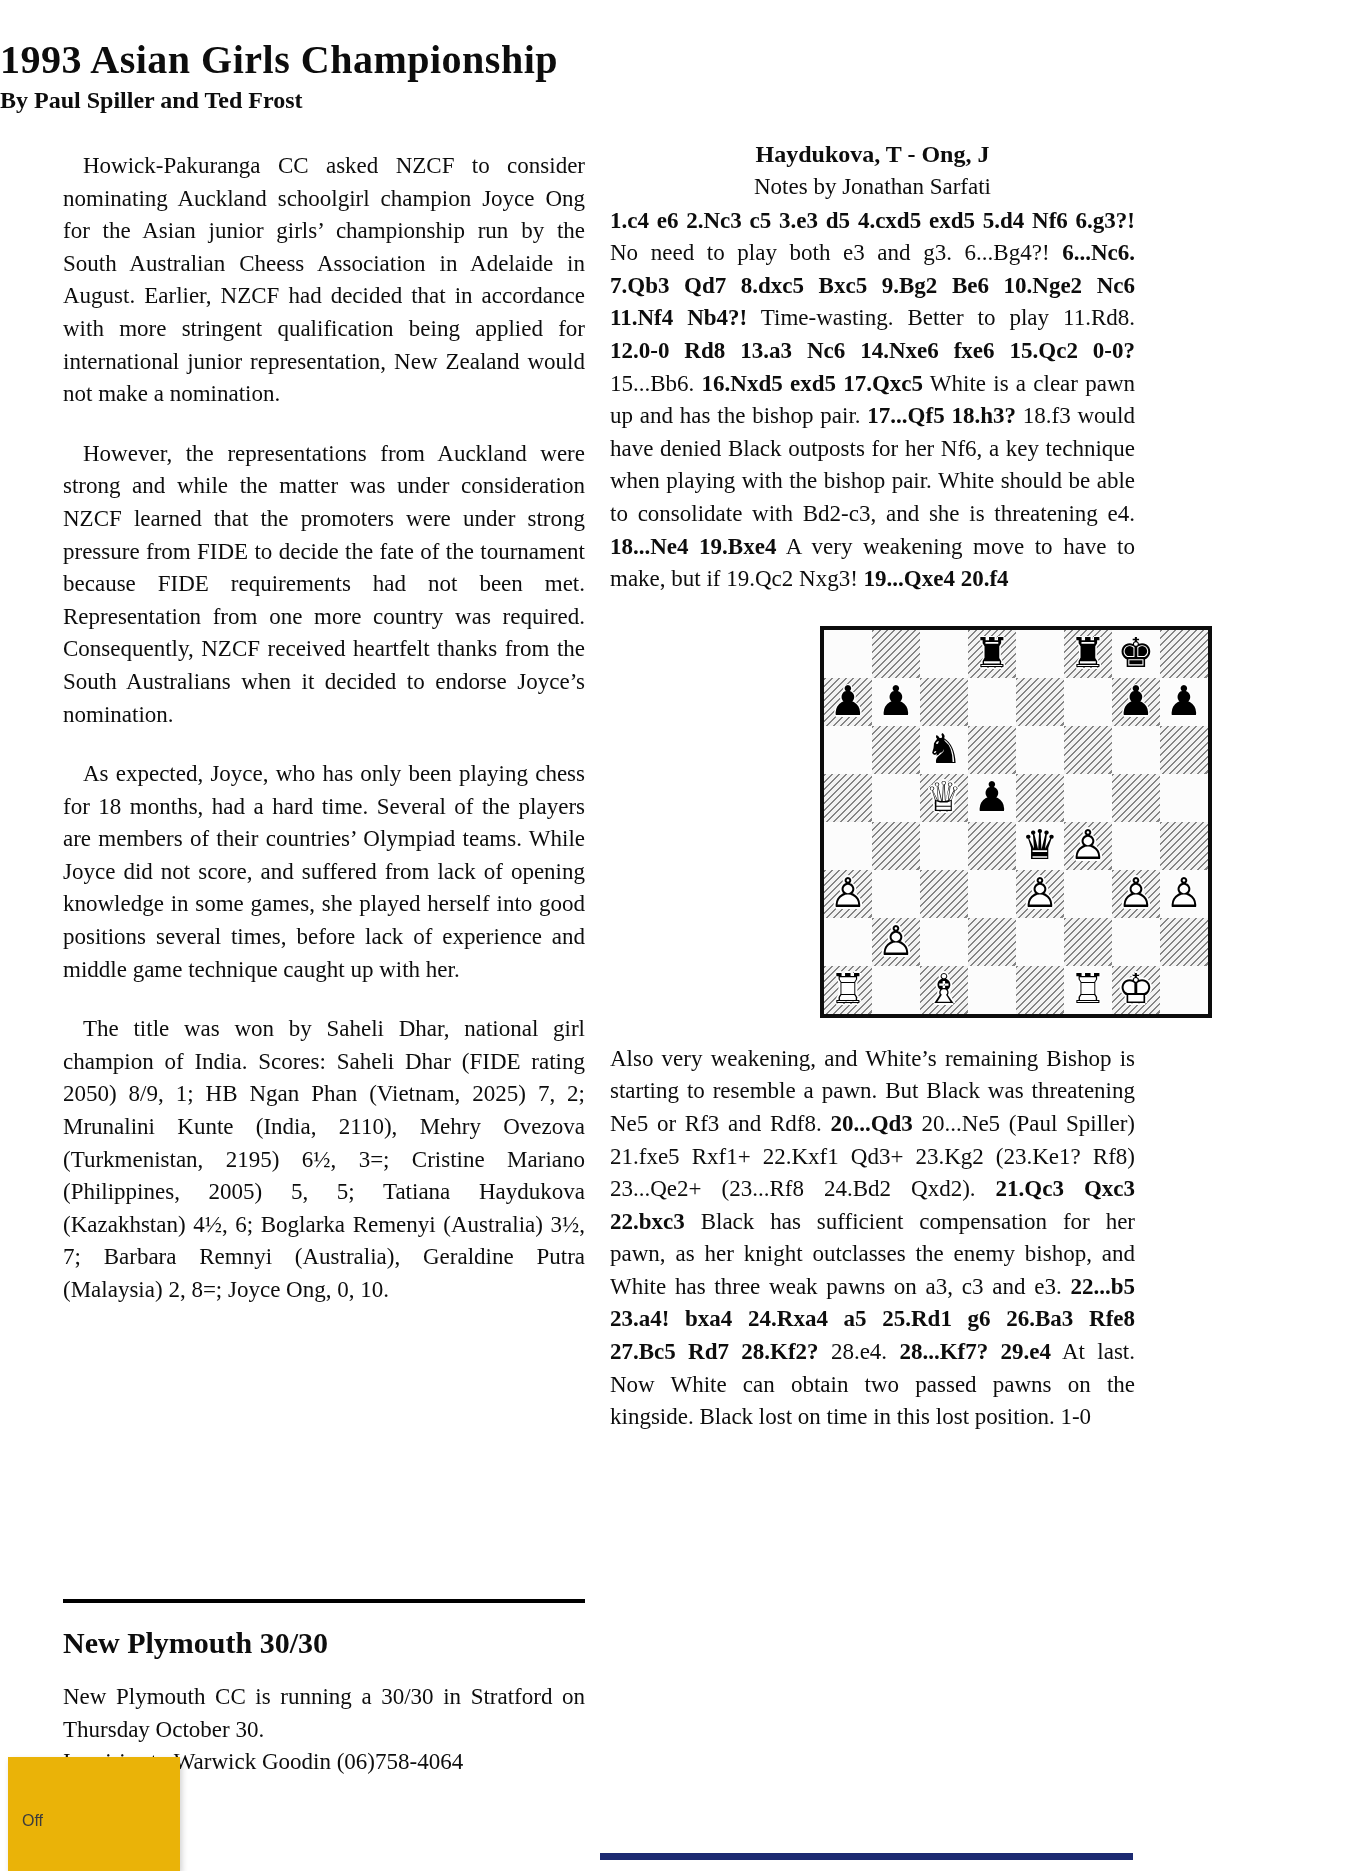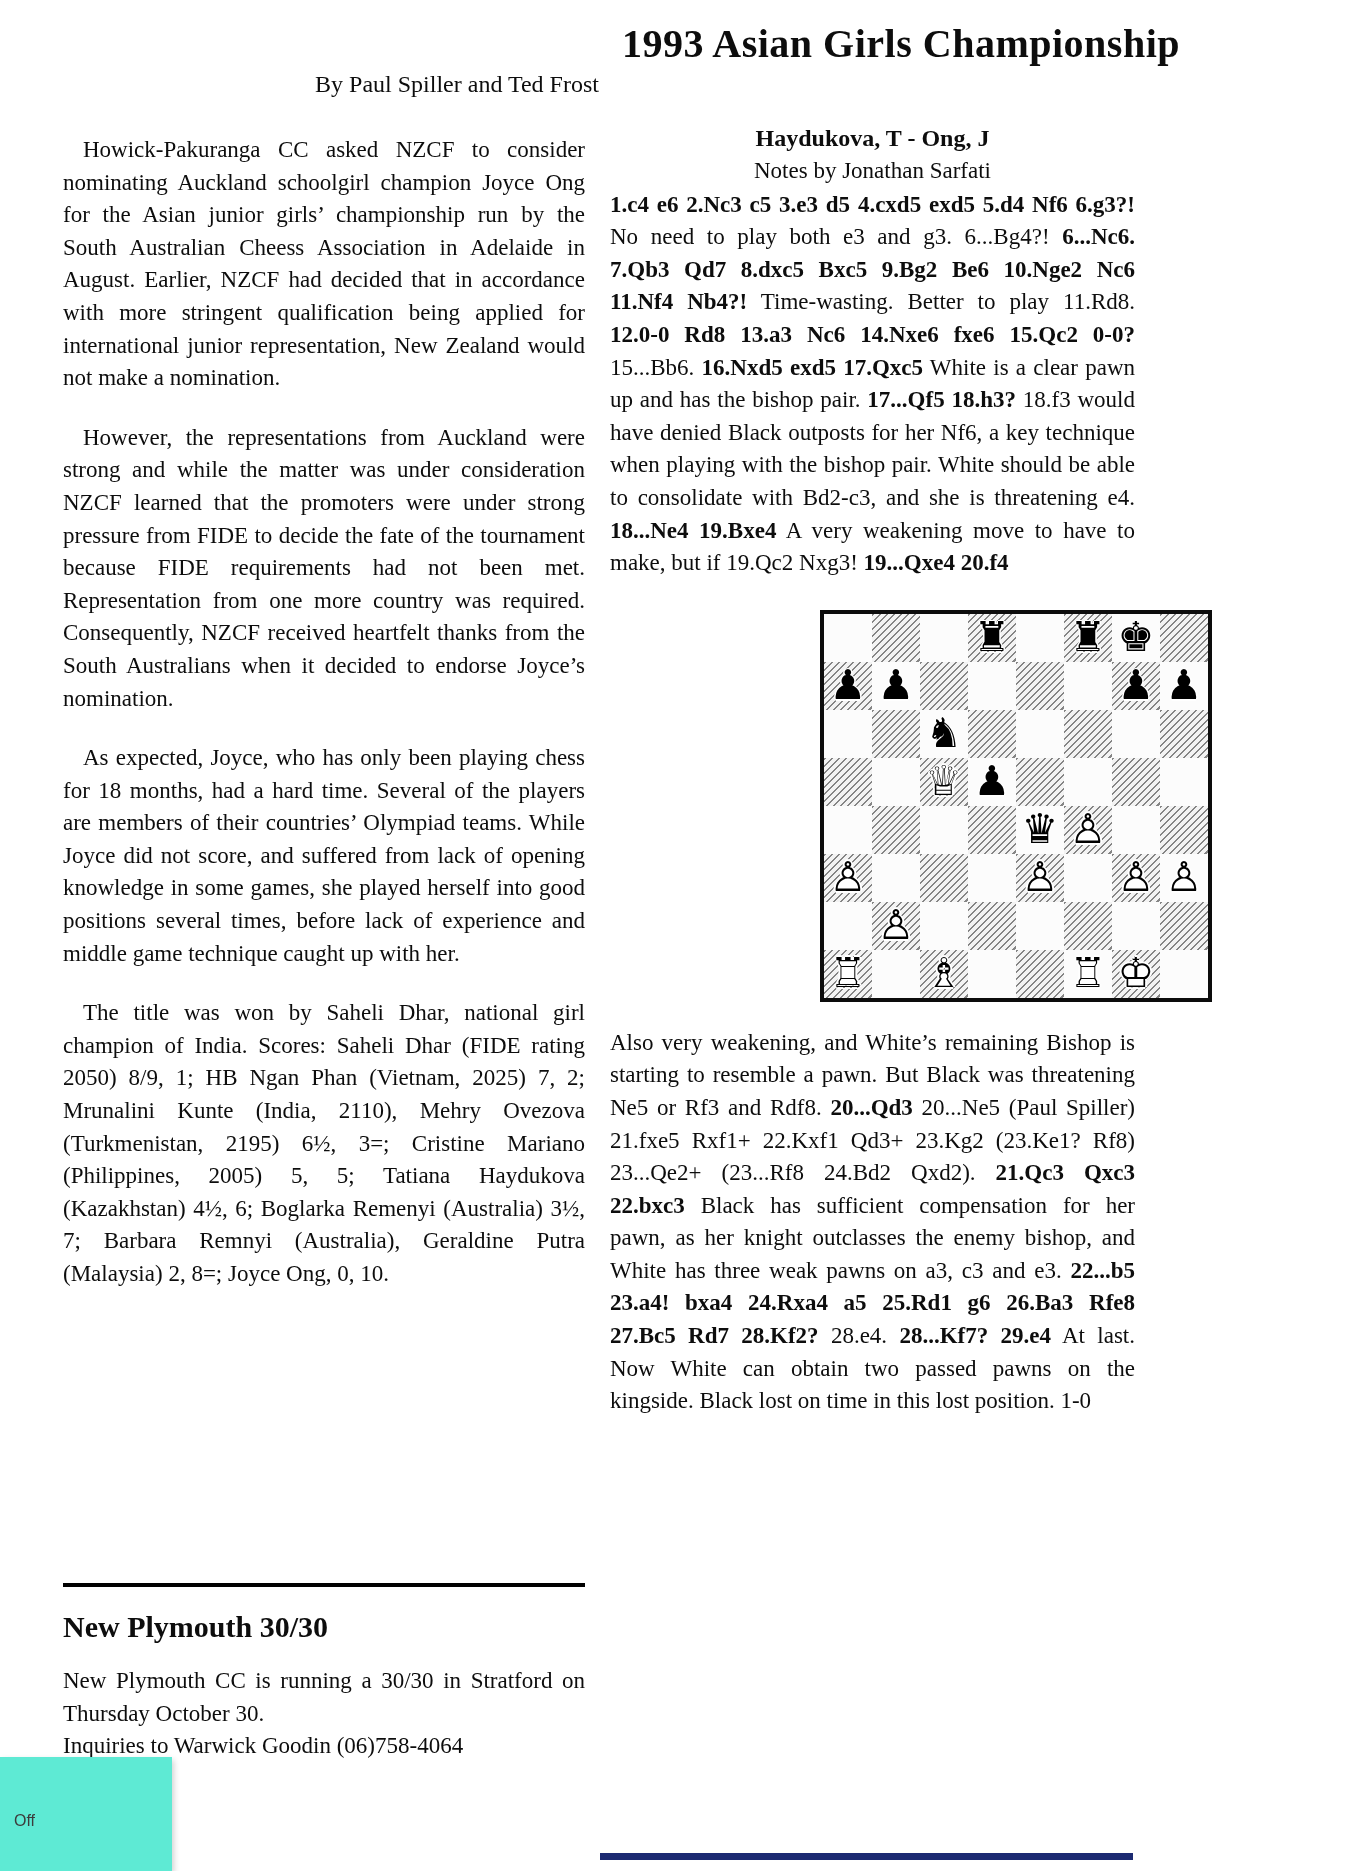--- a/index.html
+++ b/index.html
@@ -3,26 +3,26 @@
 <meta charset="utf-8">
 <style>
   html,body{margin:0;padding:0;}
   body{
     width:1352px;height:1871px;position:relative;overflow:hidden;
     background:#ffffff;color:#0d0d0d;
     font-family:"Liberation Serif", serif;
   }
   .page{position:absolute;inset:0;}
   .title{
-    width:1160px;margin:20px 0 0 0;text-align:right;
-    font-size:40px;font-weight:bold;letter-spacing:.5px;padding-left:20px;
+    width:1160px;margin:36px 0 0 0;text-align:left;
+    font-size:40px;font-weight:bold;letter-spacing:.5px;
   }
   .byline{
     width:1164px;box-sizing:border-box;padding-right:250px;margin-top:4px;
-    text-align:center;font-size:24px;font-weight:normal;
+    text-align:left;font-size:24px;font-weight:bold;
   }
   .columns{display:flex;gap:25px;margin:24px 63px 0 63px;}
   .col-left{width:522px;}
   .col-right{width:525px;}
   .body-text{font-size:23px;line-height:32.6px;text-align:justify;}
   .col-left p.para{margin:12px 0 27px 0;text-indent:20px;}
   .rule{border:none;border-top:4px solid #000;margin:292px 0 0 0;}
   .np-heading{font-size:30px;font-weight:bold;margin:24px 0 22px 0;}
   .np-line{margin:0;text-indent:0;}
   .game-players{text-align:center;font-weight:bold;font-size:24px;line-height:33px;}
@@ -44,22 +44,22 @@
   .pback,.pfront,.pblack{
     position:absolute;inset:0;display:flex;align-items:center;justify-content:center;
   }
   .pback{color:#ffffff;text-shadow:2px 0 0 #fff,-2px 0 0 #fff,0 2px 0 #fff,0 -2px 0 #fff;}
   .pfront{color:#000000;}
   .pblack{color:#000000;text-shadow:1.5px 0 0 #fff,-1.5px 0 0 #fff,0 1.5px 0 #fff,0 -1.5px 0 #fff;}
   
   .bottom-line{position:absolute;left:600px;top:1853px;width:533px;height:7px;background:#1d2a72;}
   
   .off-box{
-    position:absolute;left:0;top:1757px;width:172px;height:114px;
-    background:#5eead4;box-shadow:2px 3px 6px rgba(0,0,0,.18);
+    position:absolute;left:8px;top:1757px;width:172px;height:114px;
+    background:#eab308;box-shadow:2px 3px 6px rgba(0,0,0,.18);
   }
   .off-label{
     position:absolute;left:14px;top:55px;
     font-family:"Liberation Sans",sans-serif;font-size:16px;color:#3c3c3c;
   }
 </style>
 </head>
 <body>
 
 <div class="page">

